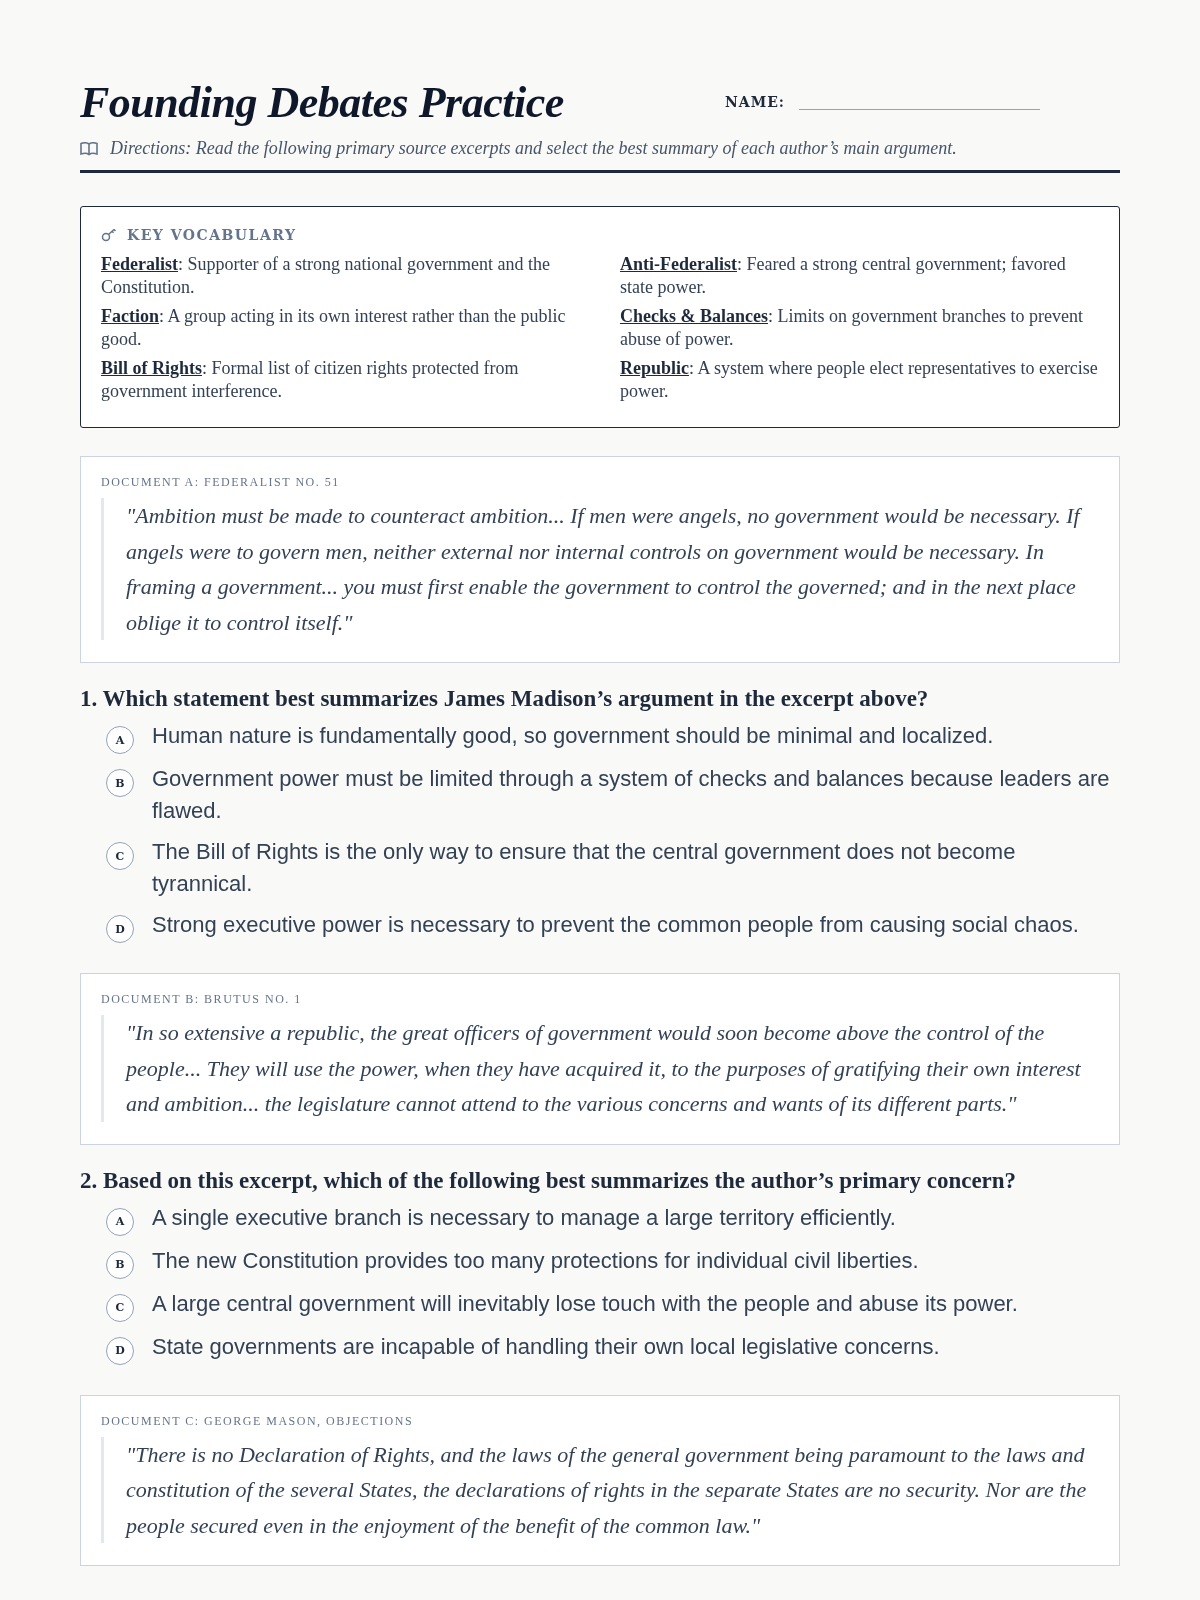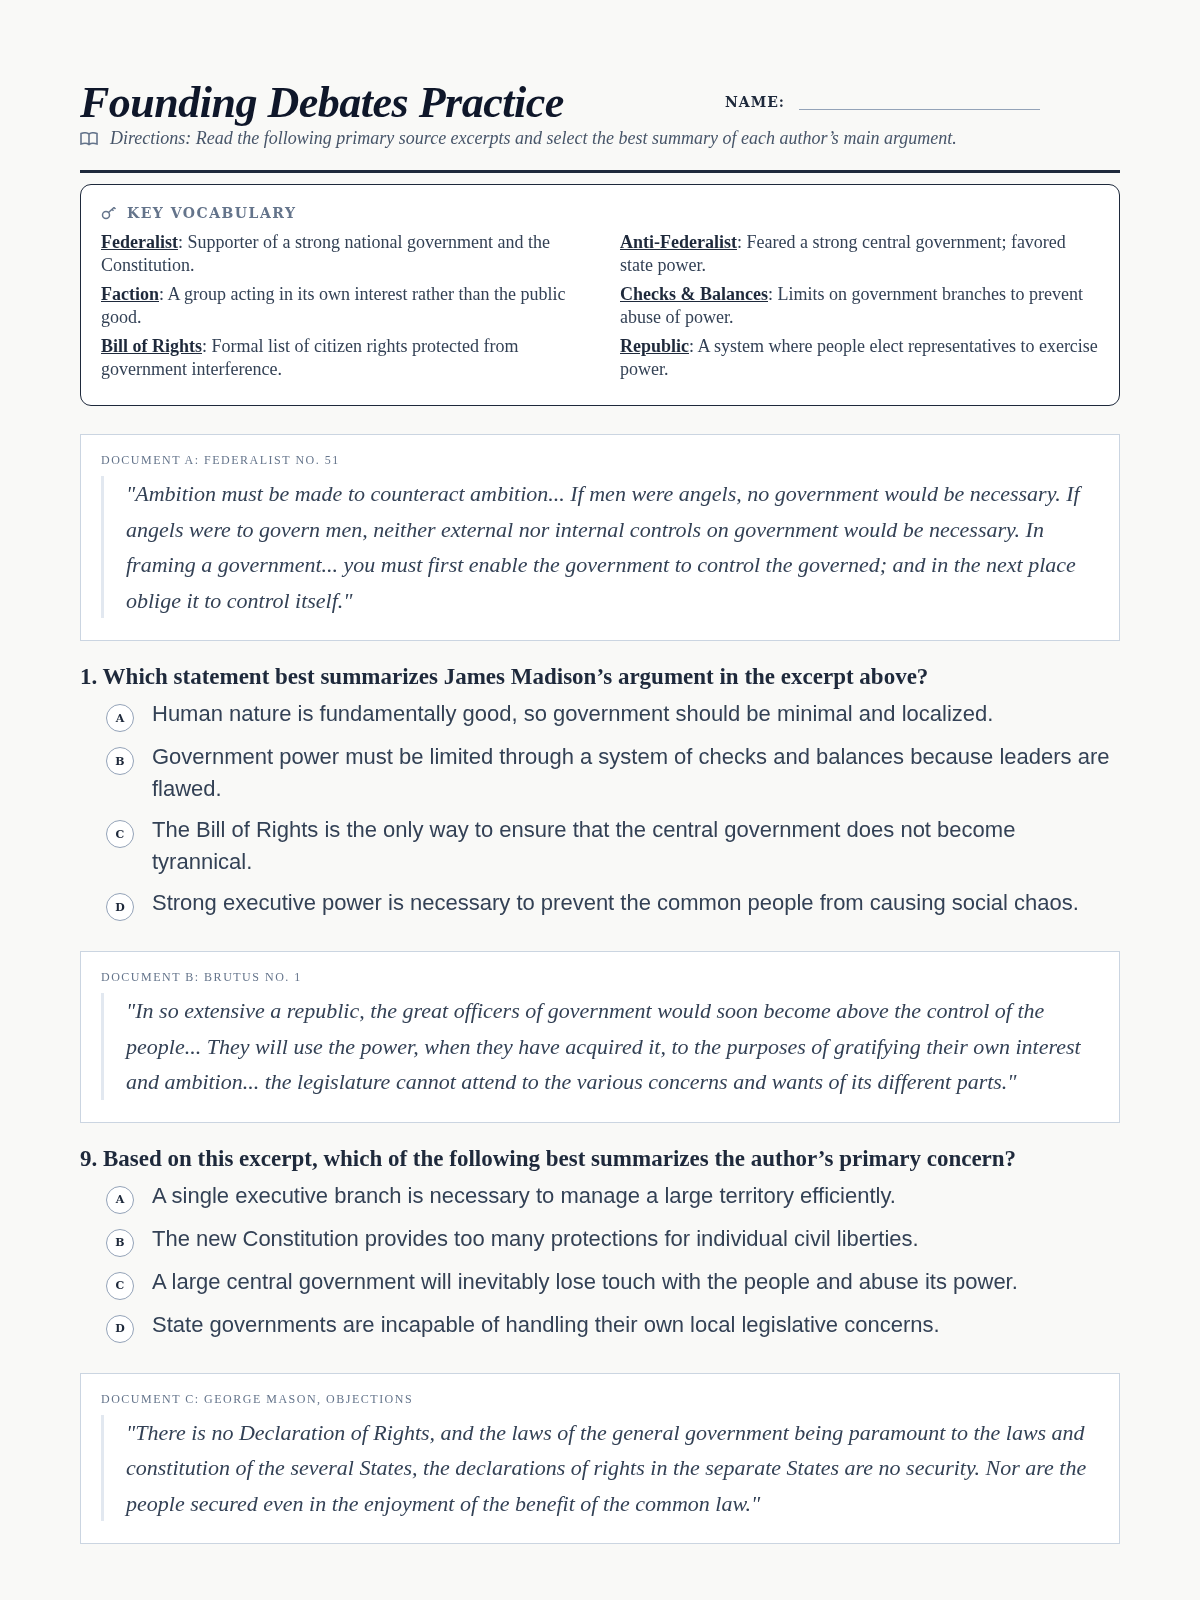--- a/index.html
+++ b/index.html
@@ -19,29 +19,29 @@
   }
   .fields { position: absolute; right: 80px; top: 82px; width: 315px; }
   .field-row { display: flex; align-items: flex-end; height: 28px; }
   .field-label {
     font-family: "DejaVu Serif", serif; font-weight: bold; font-size: 14px;
     letter-spacing: 1px; color: #1e293b; margin-right: 14px; text-align: center;
   }
   .field-line { flex: 1; border-bottom: 1.5px solid #94a3b8; height: 16px; }
   .field-row.date { width: 309px; }
   .directions {
-    position: absolute; left: 0; top: 128px;
+    position: absolute; left: 0; top: 138px;
     font-family: "Liberation Serif", serif; font-style: italic;
     font-size: 18px; color: #475569; display: flex; align-items: center;
   }
   .book-icon { width: 18px; height: 14px; margin-right: 12px; }
   .rule { position: absolute; left: 0; right: 80px; top: 170px; border-top: 3px solid #1e293b; width: 1040px; }
 
   .vocab {
-    margin-top: 6px; border: 1.5px solid #1e293b; border-radius: 11px;
+    margin-top: 28px; border: 1.5px solid #1e293b; border-radius: 3px;
     background: #fff; padding: 20px 20px 24px 20px; width: 998px;
   }
   .vocab-heading {
     font-family: "DejaVu Serif", serif; font-weight: bold; font-size: 14px;
     letter-spacing: 1.5px; color: #64748b; display: flex; align-items: center; margin-bottom: 10px;
   }
   .key-icon { width: 20px; height: 14px; margin-right: 6px; }
   .vocab-grid { display: grid; grid-template-columns: 1fr 1fr; column-gap: 40px; row-gap: 6px; }
   .vocab-item { font-family: "Liberation Serif", serif; font-size: 18px; line-height: 23px; color: #334155; }
   .vocab-term { font-weight: bold; text-decoration: underline; color: #1e293b; }
@@ -138,21 +138,21 @@
         <span class="opt-text">Strong executive power is necessary to prevent the common people from causing social chaos.</span>
       </div>
   </div>
 
   <div class="doc" style="margin-top:30px">
     <div class="doc-label">Document B: Brutus No. 1</div>
     <blockquote class="doc-quote">"In so extensive a republic, the great officers of government would soon become above the control of the people... They will use the power, when they have acquired it, to the purposes of gratifying their own interest and ambition... the legislature cannot attend to the various concerns and wants of its different parts."</blockquote>
   </div>
 
   <div class="question">
-    <p class="q-text">9. Based on this excerpt, which of the following best summarizes the author’s primary concern?</p>
+    <p class="q-text">2. Based on this excerpt, which of the following best summarizes the author’s primary concern?</p>
     <div class="option">
         <span class="bubble">A</span>
         <span class="opt-text">A single executive branch is necessary to manage a large territory efficiently.</span>
       </div>
     <div class="option">
         <span class="bubble">B</span>
         <span class="opt-text">The new Constitution provides too many protections for individual civil liberties.</span>
       </div>
     <div class="option">
         <span class="bubble">C</span>

